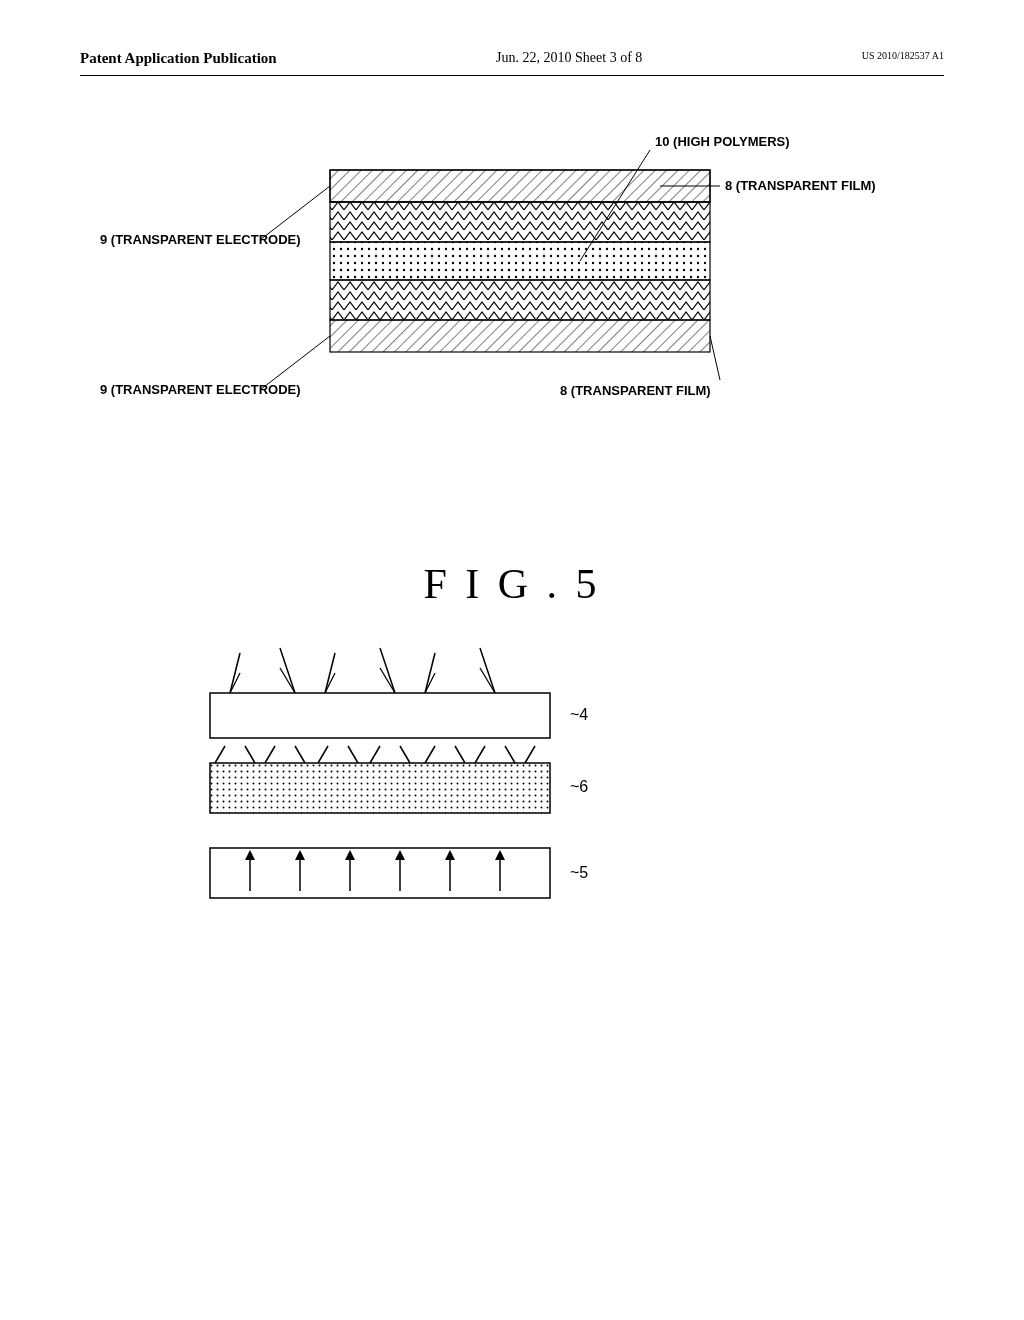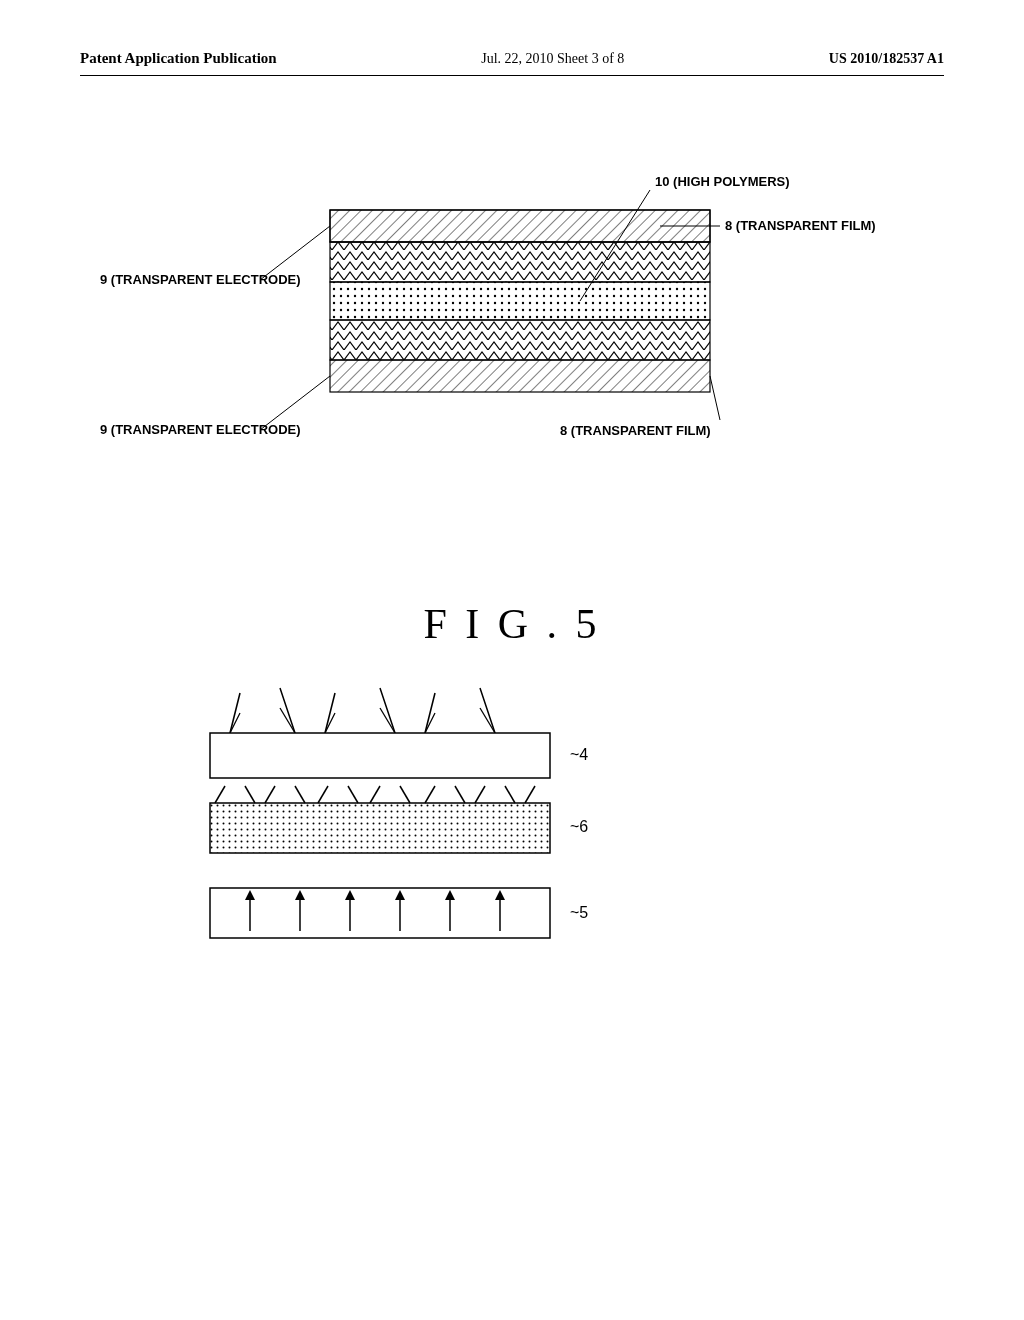--- a/index.html
+++ b/index.html
@@ -17,39 +17,39 @@
       min-height: 1320px;
       background: #ffffff;
       position: relative;
       padding: 50px 80px;
     }
 
     
     .header {
       display: flex;
       justify-content: space-between;
-      align-items: center;
-      margin-bottom: 64px;
+      align-items: flex-start;
+      margin-bottom: 24px;
       border-bottom: 1px solid #000;
       padding-bottom: 8px;
     }
 
     .header-left {
       font-size: 15px;
       font-weight: bold;
     }
 
     .header-center {
       font-size: 14px;
       text-align: center;
     }
 
     .header-right {
-      font-size: 14px;
-      font-weight: bold;
+      font-size: 10px;
+      font-weight: normal;
     }
 
     
     .fig-title {
       font-size: 42px;
       font-weight: normal;
       text-align: center;
       margin-bottom: 30px;
       letter-spacing: 4px;
     }
@@ -71,21 +71,21 @@
       margin-top: 20px;
     }
   </style>
 </head>
 <body>
 
 <div class="page">
 
   <div class="header">
     <div class="header-left">Patent Application Publication</div>
-    <div class="header-center">Jul. 22, 2010  Sheet 3 of 8</div>
+    <div class="header-center">Jun. 22, 2010  Sheet 3 of 8</div>
     <div class="header-right">US 2010/182537 A1</div>
   </div>
 
   <div>
 
     <div class="fig4-container">
 
       <svg width="860" height="340" viewBox="0 0 860 340" style="position:absolute;left:0;top:0;">
 
         <rect x="250" y="70" width="380" height="32" fill="none" stroke="#000" stroke-width="1.2"></rect>

